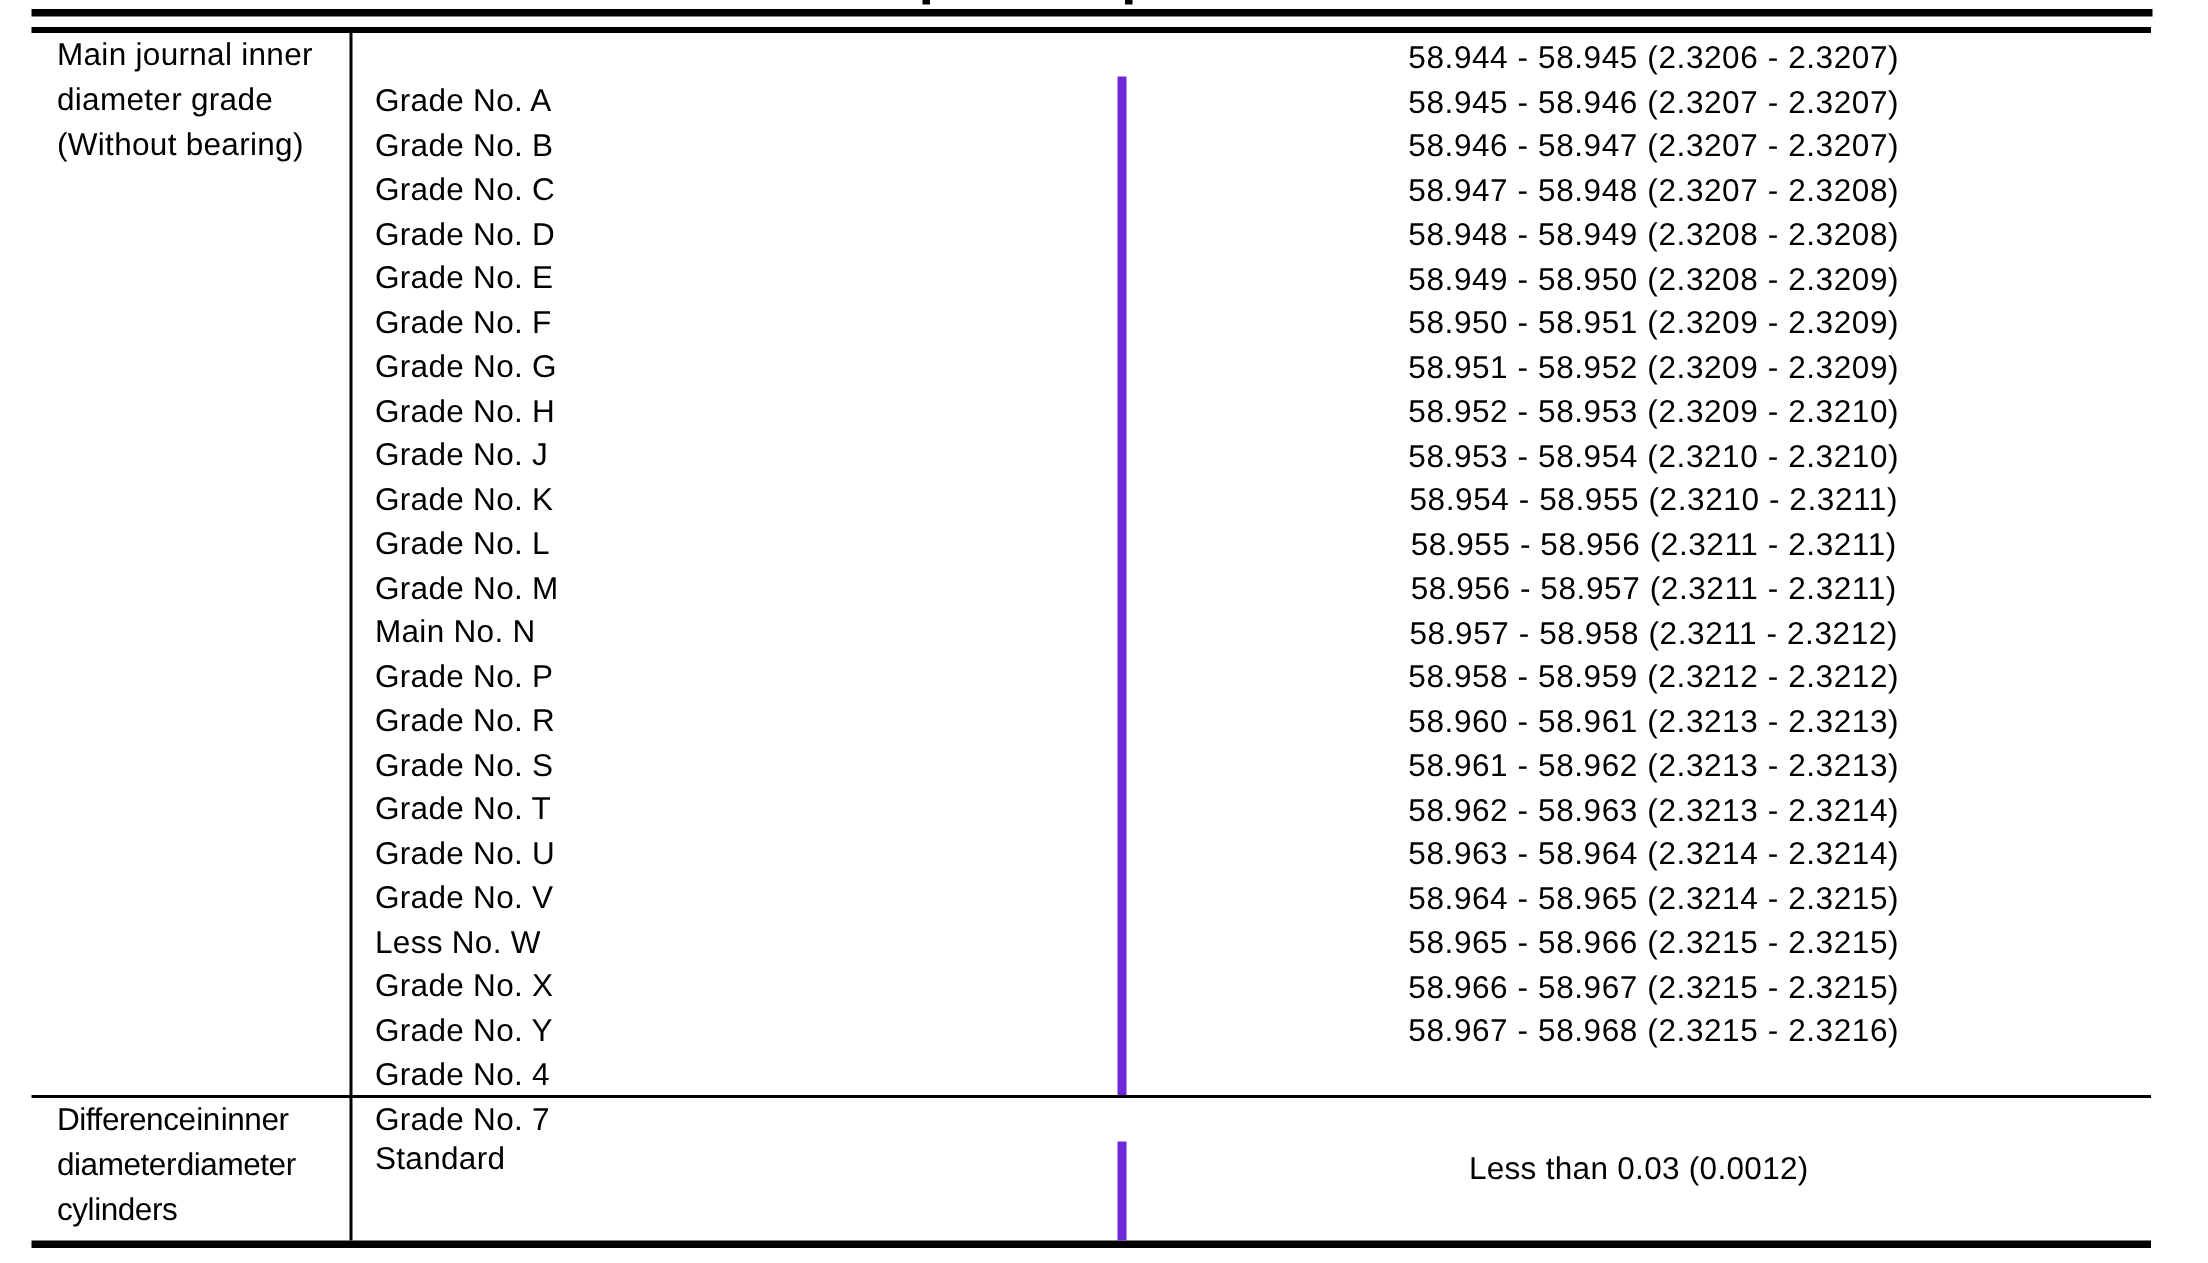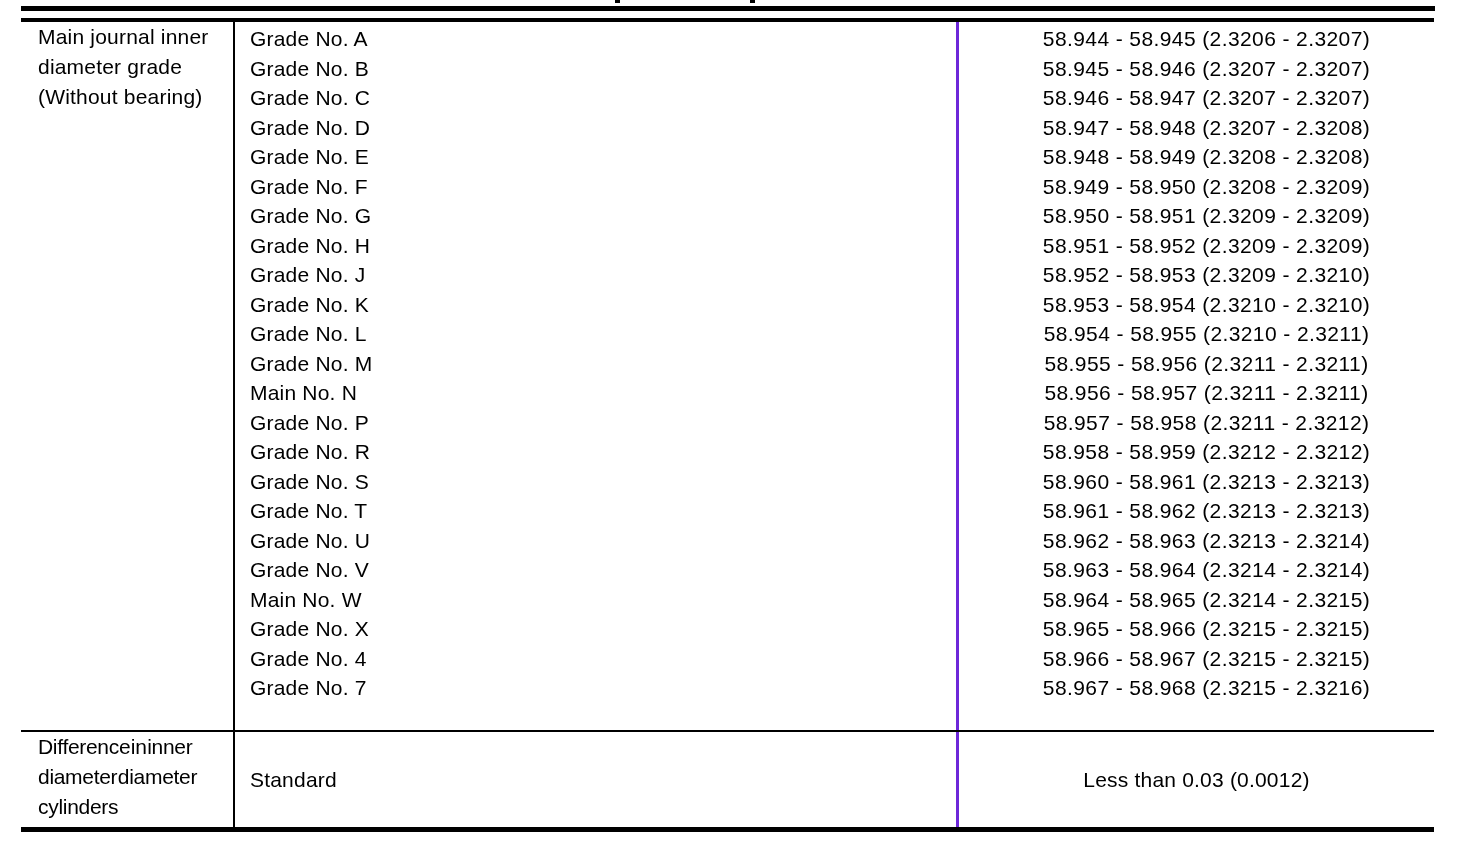--- a/index.html
+++ b/index.html
@@ -40,36 +40,37 @@
   .cell { font-size: 21px; letter-spacing: 0.2px; }
 
   .col-label {
     width: 214px;
     border-right: 2px solid #000000;
     padding-left: 17px; padding-right: 4px;
     display: flex; flex-direction: column; 
     line-height: 30px;
   }
   .col-grade {
-    width: 724px;
-    border-right: 3px solid #6d28d9;
+    width: 516px;
+    border-right: 6px solid #6d28d9;
     padding-left: 15px;
+    margin-top: 29px;
   }
   .col-value {
     flex: 1;
     text-align: center;
   }
   .row-main .col-grade, .row-main .col-value { padding-top: 2px; }
   .col-grade .line, .col-value .line { line-height: 29.5px; white-space: nowrap; }
   .col-value .line { letter-spacing: 0.4px; margin-left: 20px; }
 
   
   .condensed { word-spacing: -5px; letter-spacing: -0.3px; }
 
-  .standard-cell { display: flex; align-items: center; padding-top: 0; }
+  .standard-cell { display: flex; align-items: flex-start; padding-top: 0; }
   .center-cell { display: flex; align-items: center; justify-content: center; padding-top: 0; }
 </style>
 </head>
 <body>
 
 <div class="page">
 
   <div class="top-rule-1"></div>
   <div class="crop-mark crop-mark-1"></div>
   <div class="crop-mark crop-mark-2"></div>
@@ -95,22 +96,23 @@
           <div class="line">Grade No. K</div>
           <div class="line">Grade No. L</div>
           <div class="line">Grade No. M</div>
           <div class="line">Main No. N</div>
           <div class="line">Grade No. P</div>
           <div class="line">Grade No. R</div>
           <div class="line">Grade No. S</div>
           <div class="line">Grade No. T</div>
           <div class="line">Grade No. U</div>
           <div class="line">Grade No. V</div>
-          <div class="line">Main No. W</div>
+          <div class="line">Less No. W</div>
           <div class="line">Grade No. X</div>
+          <div class="line">Grade No. Y</div>
           <div class="line">Grade No. 4</div>
           <div class="line">Grade No. 7</div>
         </div>
       <div class="cell col-value">
           <div class="line">58.944 - 58.945 (2.3206 - 2.3207)</div>
           <div class="line">58.945 - 58.946 (2.3207 - 2.3207)</div>
           <div class="line">58.946 - 58.947 (2.3207 - 2.3207)</div>
           <div class="line">58.947 - 58.948 (2.3207 - 2.3208)</div>
           <div class="line">58.948 - 58.949 (2.3208 - 2.3208)</div>
           <div class="line">58.949 - 58.950 (2.3208 - 2.3209)</div>

